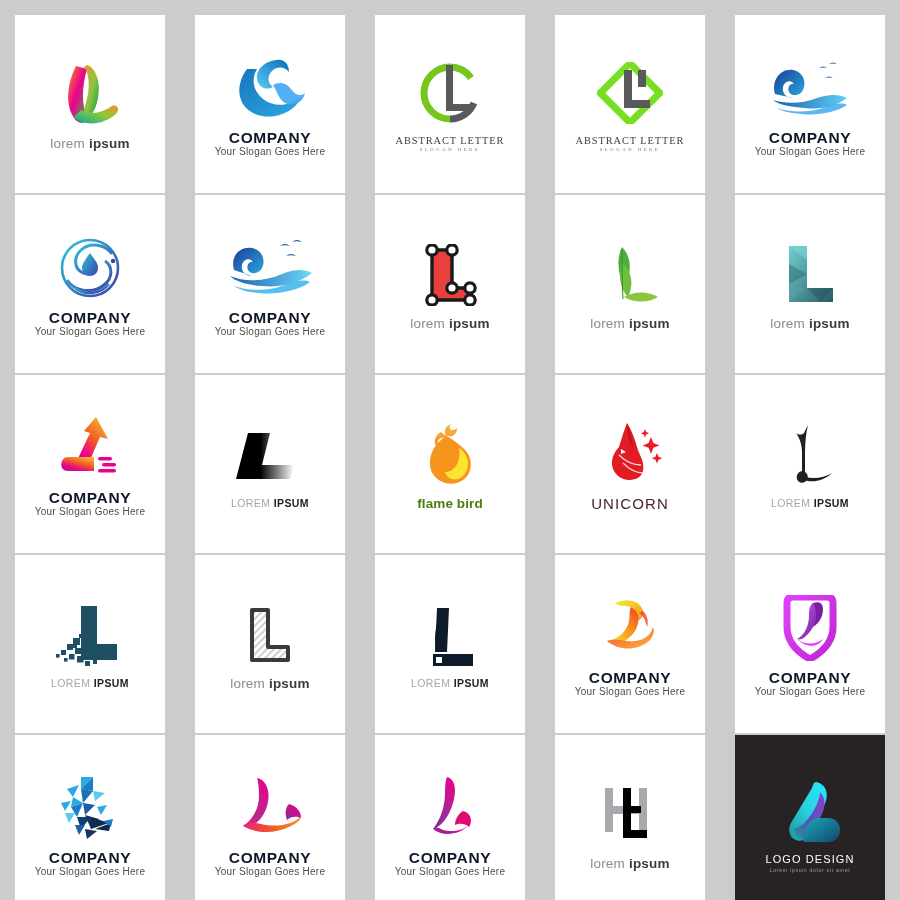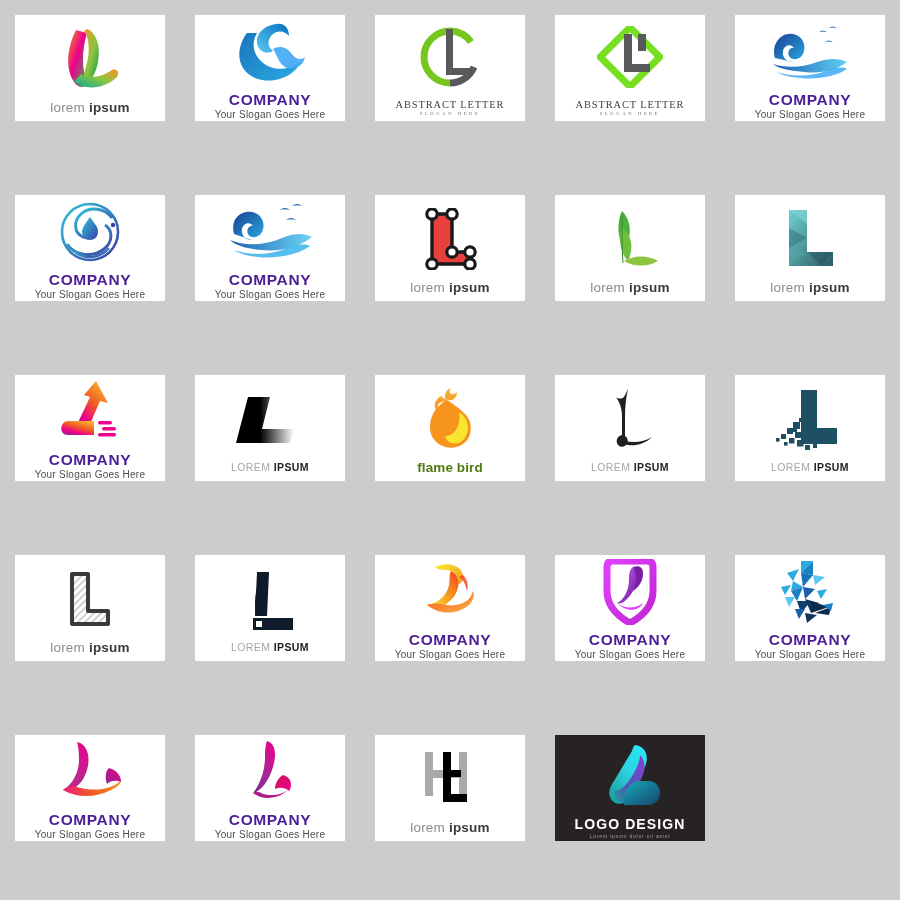--- a/index.html
+++ b/index.html
@@ -16,21 +16,21 @@
     box-sizing:border-box;
     padding:15px;
     display:grid;
     grid-template-columns:repeat(5,150px);
     grid-template-rows:repeat(5,150px);
     column-gap:30px;
     row-gap:30px;
   }
   .tile{
     position:relative;
-    width:150px;height:106px;
+    width:150px;height:178px;
     background:#ffffff;
     display:flex;
     flex-direction:column;
     align-items:center;
     justify-content:center;
     overflow:hidden;
     box-sizing:border-box;
   }
   .tile.dark{background:#272325;}
   .mark{
@@ -47,41 +47,41 @@
   
   .cap-lorem{
     font-size:13.5px;color:#8c8c8c;letter-spacing:.2px;font-weight:400;
   }
   .cap-lorem b{color:#3b3b3b;font-weight:700;}
   .cap-lorem-up{
     font-size:10.5px;color:#a6a6a6;letter-spacing:.4px;font-weight:400;
   }
   .cap-lorem-up b{color:#222;font-weight:700;}
   .cap-company{
-    font-size:15.5px;font-weight:700;color:#4c1d95;letter-spacing:.6px;
+    font-size:15.5px;font-weight:700;color:#0f172a;letter-spacing:.6px;
   }
   .cap-slogan{
     font-size:10px;color:#4d4d4d;letter-spacing:.25px;margin-top:1px;
   }
   .cap-abstract{
     font-family:Liberation Serif, serif;
     font-size:10.4px;color:#3f3f46;letter-spacing:.9px;
   }
   .cap-abstract-sub{
     font-family:"Liberation Serif", serif;
     font-size:4.6px;color:#7a6a5a;letter-spacing:2.6px;margin-top:2px;
   }
   .cap-flame{
     font-size:13.5px;font-weight:700;color:#4d7c0f;letter-spacing:.1px;
   }
   .cap-unicorn{
     font-size:15px;color:#4a2330;letter-spacing:1.1px;font-weight:400;
   }
   .cap-logodesign{
-    font-size:14px;font-weight:700;color:#ffffff;letter-spacing:1.1px;
+    font-size:11px;font-weight:400;color:#ffffff;letter-spacing:1.1px;
   }
   .cap-logodesign-sub{
     font-size:5.2px;color:#9b9b9b;letter-spacing:.7px;margin-top:2px;
   }
 </style>
 </head>
 <body>
 
 <div id="grid">
 
@@ -347,20 +347,35 @@
           </linearGradient>
         </defs>
         <path d="M20 10 C12 14 12 24 18 26 C14 18 20 14 26 16 C22 10 24 4 30 2 C26 8 32 10 36 6 C36 14 28 18 20 10 Z" fill="url(#g13)"></path>
         <path d="M26 14 C14 20 6 34 10 48 C14 60 30 66 42 58 C52 51 52 36 44 28 C38 22 32 18 26 14 Z" fill="#f7941e"></path>
         <path d="M38 26 C48 32 50 46 42 54 C36 60 26 58 24 50 C34 50 40 40 38 26 Z" fill="#f9ed32" opacity=".9"></path>
       </svg>
     </div>
     <div class="caption cap-flame">flame bird</div>
   </div>
 
+  <div class="tile">
+    <div class="mark">
+      <svg width="66" height="66" viewBox="0 0 66 66">
+        <path d="M30 2 C26 12 24 20 22 26 C14 34 12 46 20 54 C28 62 44 60 46 50 C48 40 42 34 40 26 C38 18 34 8 30 2 Z" fill="#e31b23"></path>
+        <path d="M30 2 C33 10 35 18 36 26 C32 22 30 12 30 2 Z" fill="#c1121f"></path>
+        <path d="M22 34 C28 40 36 44 44 44" fill="none" stroke="#fff" stroke-width="1.3" opacity=".8"></path>
+        <path d="M26 42 C32 48 38 52 46 52" fill="none" stroke="#fff" stroke-width="1.3" opacity=".8"></path>
+        <path d="M24 28 l5 3 -5 2 z" fill="#fff"></path>
+        <path d="M54 16 l2.4 6 6 2.4 -6 2.4 -2.4 6 -2.4 -6 -6 -2.4 6 -2.4 z" fill="#ed1c24"></path>
+        <path d="M60 32 l1.5 3.8 3.8 1.5 -3.8 1.5 -1.5 3.8 -1.5 -3.8 -3.8 -1.5 3.8 -1.5 z" fill="#ed1c24"></path>
+        <path d="M48 8 l1.2 3 3 1.2 -3 1.2 -1.2 3 -1.2 -3 -3 -1.2 3 -1.2 z" fill="#ed1c24"></path>
+      </svg>
+    </div>
+    <div class="caption cap-unicorn">UNICORN</div>
+  </div>
 
   <div class="tile">
     <div class="mark">
       <svg width="52" height="66" viewBox="0 0 52 66">
         <path d="M24 2 L20 10 C18 12 14 12 12 10 C16 16 18 22 18 30 L18 48 C14 49 12 52 13 56 C14 60 19 61 22 58 C25 55 24 51 21 49 L21 30 C21 20 22 10 24 2 Z" fill="#231f20"></path>
         <path d="M21 54 C30 56 40 55 48 50 C40 58 28 60 20 57 Z" fill="#231f20"></path>
       </svg>
     </div>
     <div class="caption cap-lorem-up"><span>LOREM </span><b>IPSUM</b></div>
   </div>

